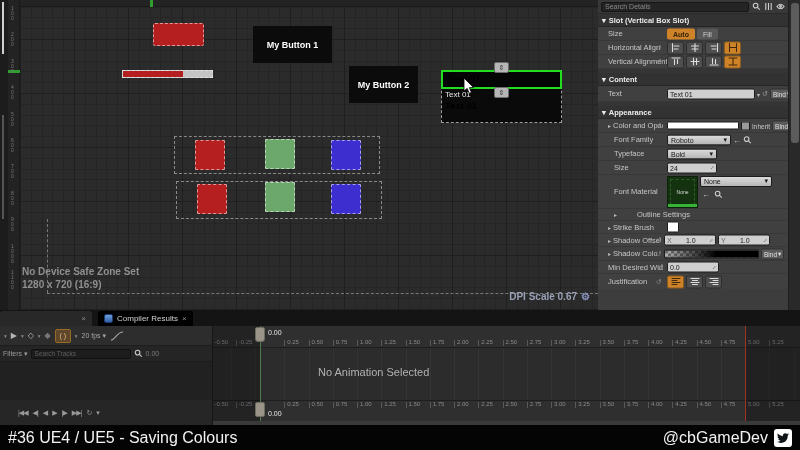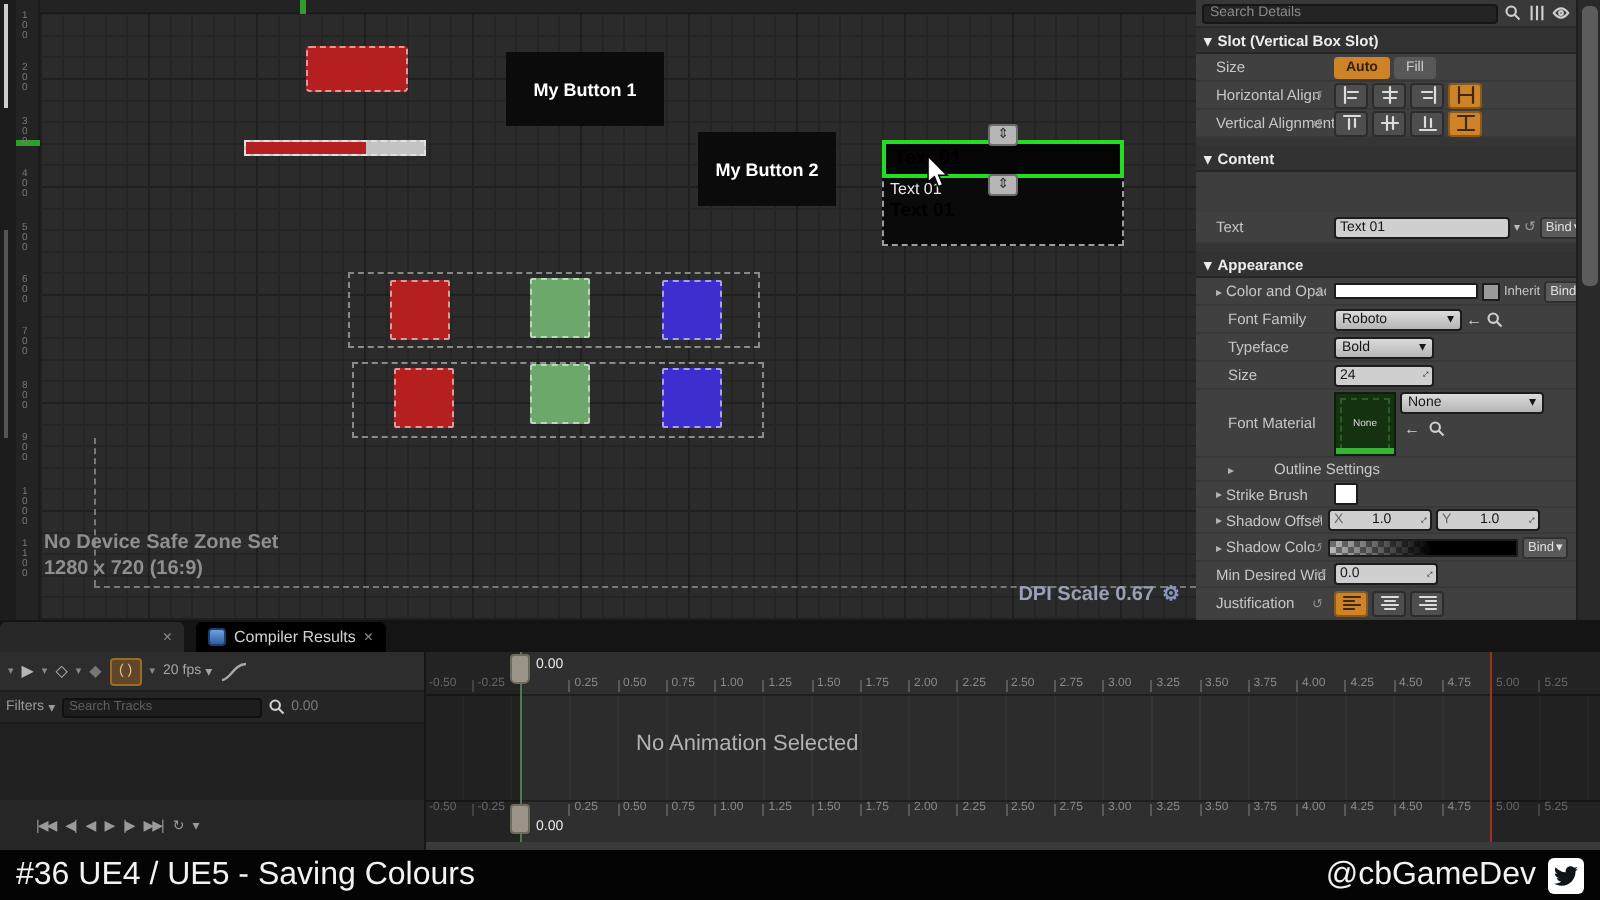--- a/index.html
+++ b/index.html
@@ -293,21 +293,21 @@
         </div>
     </div>
   </div>
 
   <div class="gap"></div>
   <div class="sect">
     <span class="exp">▾</span>
     <span>Content</span>
   </div>
 
-  <div class="drow" style="height:16px;margin-top:20px;">
+  <div class="drow" style="height:16px;">
     <span>Text</span>
     <div class="dval">
       <input class="tin" style="width: 88px;" value="Text 01">
       <span style="color:#bbb;font-size:6px;">▾</span>
       <span style="color:#9f9f9f;font-size:7px;">↺</span>
       <div class="bindb">
         <span>Bind</span>
         <span>▾</span>
       </div>
     </div>

